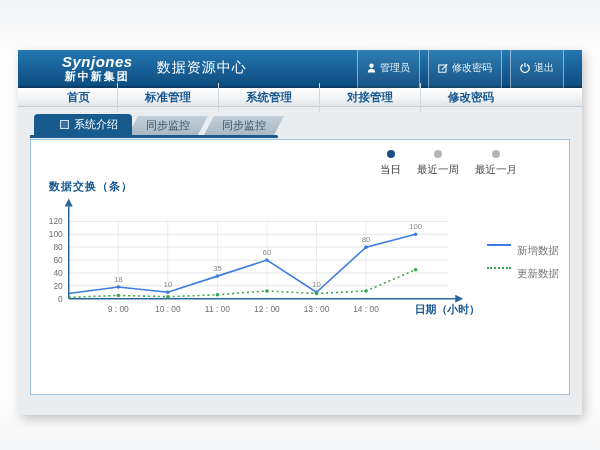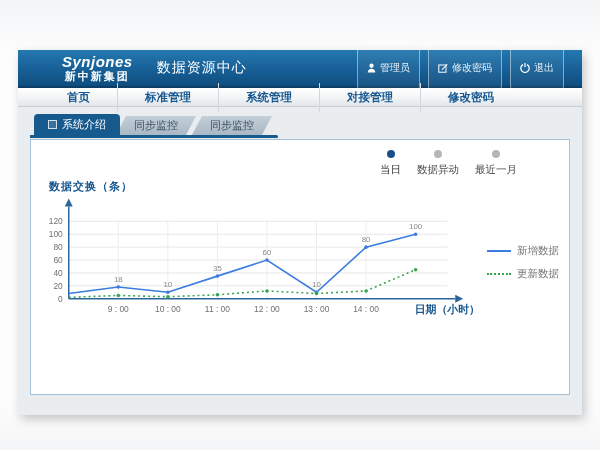--- a/index.html
+++ b/index.html
@@ -38,21 +38,21 @@
   .nav-item {
     font-size:11.5px; font-weight:bold; color:#17578f; padding:0 27px; cursor:pointer;
     border-right:1px solid #d4d8dc; line-height:29px;
   }
   .nav-item:last-child { border-right:none; }
   
   .content { padding:7px 12px 0 12px; }
   .tabs { display:flex; align-items:flex-end; height:21px; margin-left:4px; }
   .tab-active {
     background:#175a8e; color:#fff; font-size:11px; height:21px; line-height:21px;
-    padding:0 14px 0 14px; border-radius:4px 4px 0 0; display:flex; align-items:center; gap:5px;
+    padding:0 14px 0 26px; border-radius:4px 4px 0 0; display:flex; align-items:center; gap:5px;
     cursor:pointer; position:relative; z-index:2;
   }
   .tab-doc-icon { width:9px; height:9px; border:1px solid #cfe0ee; background:rgba(255,255,255,.15); display:inline-block; }
   .tab-inactive {
     background:linear-gradient(180deg,#c3cfd9,#a9b8c5); color:#3f5264; font-size:11px;
     height:19px; line-height:19px; padding:0 18px; margin-left:-4px; cursor:pointer;
     clip-path:polygon(10px 0, 100% 0, calc(100% - 10px) 100%, 0 100%);
   }
   .tab-underline { height:3px; background:#175a8e; width:248px; margin-left:0; border-radius:0 2px 2px 0; }
   .panel {
@@ -62,21 +62,21 @@
   
   .filters { display:flex; justify-content:flex-end; gap:16px; padding:4px 42px 0 0; }
   .filter { display:flex; align-items:center; gap:5px; font-size:10.5px; color:#4a4a4a; cursor:pointer;flex-direction:column; }
   .dot { width:8px; height:8px; border-radius:50%; background:#b6b6b6; }
   .filter.sel .dot { background:#1b4f8a; }
   .filter.sel { color:#333; }
   
   .ylabel { font-size:11px; font-weight:bold; color:#17578f; margin:2px 0 0 8px; letter-spacing:1px; }
   .chart-row { display:flex; margin-top:2px; }
   .legend { margin-left:6px; margin-top:48px; display:flex; flex-direction:column; gap:9px; }
-  .legend-item { display:flex; align-items:center; gap:6px; font-size:10.5px; color:#777; cursor:pointer; white-space:nowrap; }
+  .legend-item { display:flex; align-items:flex-start; gap:6px; font-size:10.5px; color:#777; cursor:pointer; white-space:nowrap; }
   .lsample { width:24px; height:0; border-top-width:2px; }
   .lsample.solid  { border-top-style:solid;  border-top-color:#3b7ce0; }
   .lsample.dotted { border-top-style:dotted; border-top-color:#3aa54e; }
   svg text.tick { font-size:8.5px; fill:#707070; font-family:"Liberation Sans",sans-serif; }
   svg text.pt-label { font-size:8px; fill:#8a8a8a; font-family:"Liberation Sans",sans-serif; }
   svg text.axis-label { font-size:11px; font-weight:bold; fill:#17578f; font-family:"Liberation Sans",sans-serif; }
   
   .note { text-align:center; margin-top:16px; font-size:10px; color:#9a9a9a; letter-spacing:0.3px; }
   .note .pfx { color:#d93a3a; }
 </style>
@@ -143,21 +143,21 @@
 
     <div class="panel">
 
       <div class="filters">
         <div class="filter sel">
           <span class="dot"></span>
           <span>当日</span>
         </div>
         <div class="filter">
           <span class="dot"></span>
-          <span>数据异动</span>
+          <span>最近一周</span>
         </div>
         <div class="filter">
           <span class="dot"></span>
           <span>最近一月</span>
         </div>
       </div>
 
       <div class="ylabel">数据交换（条）</div>
 
       <div class="chart-row">

